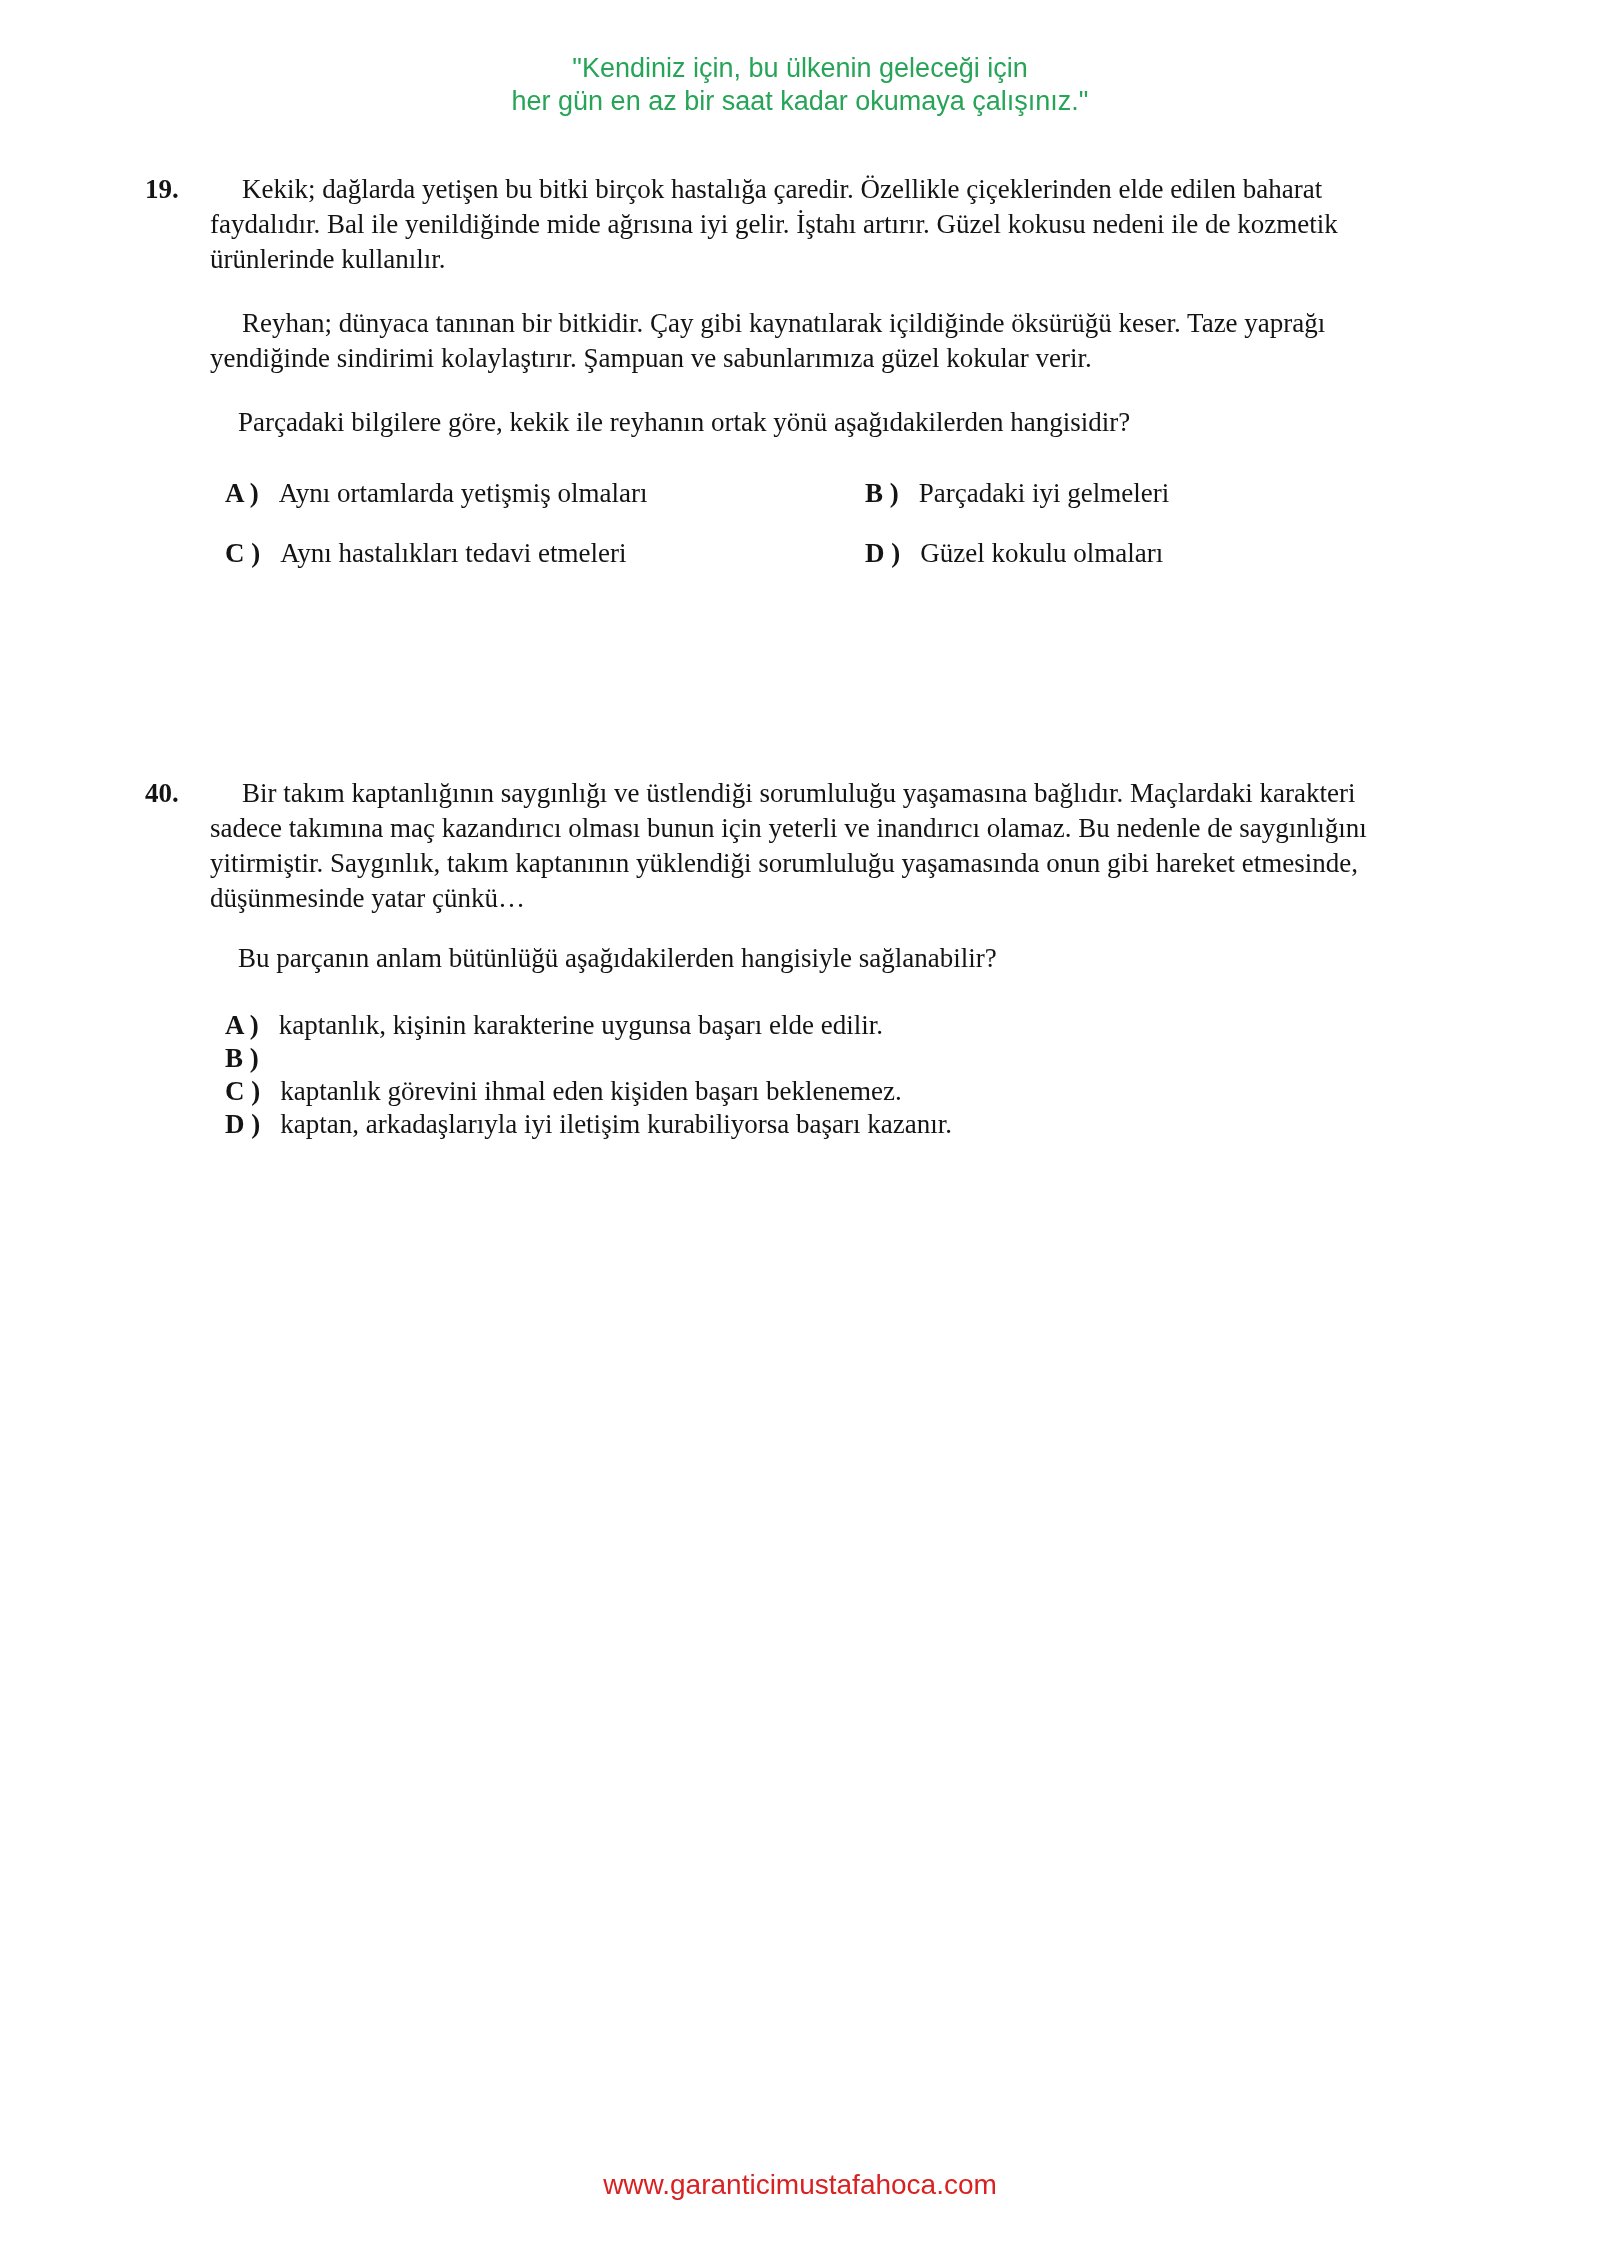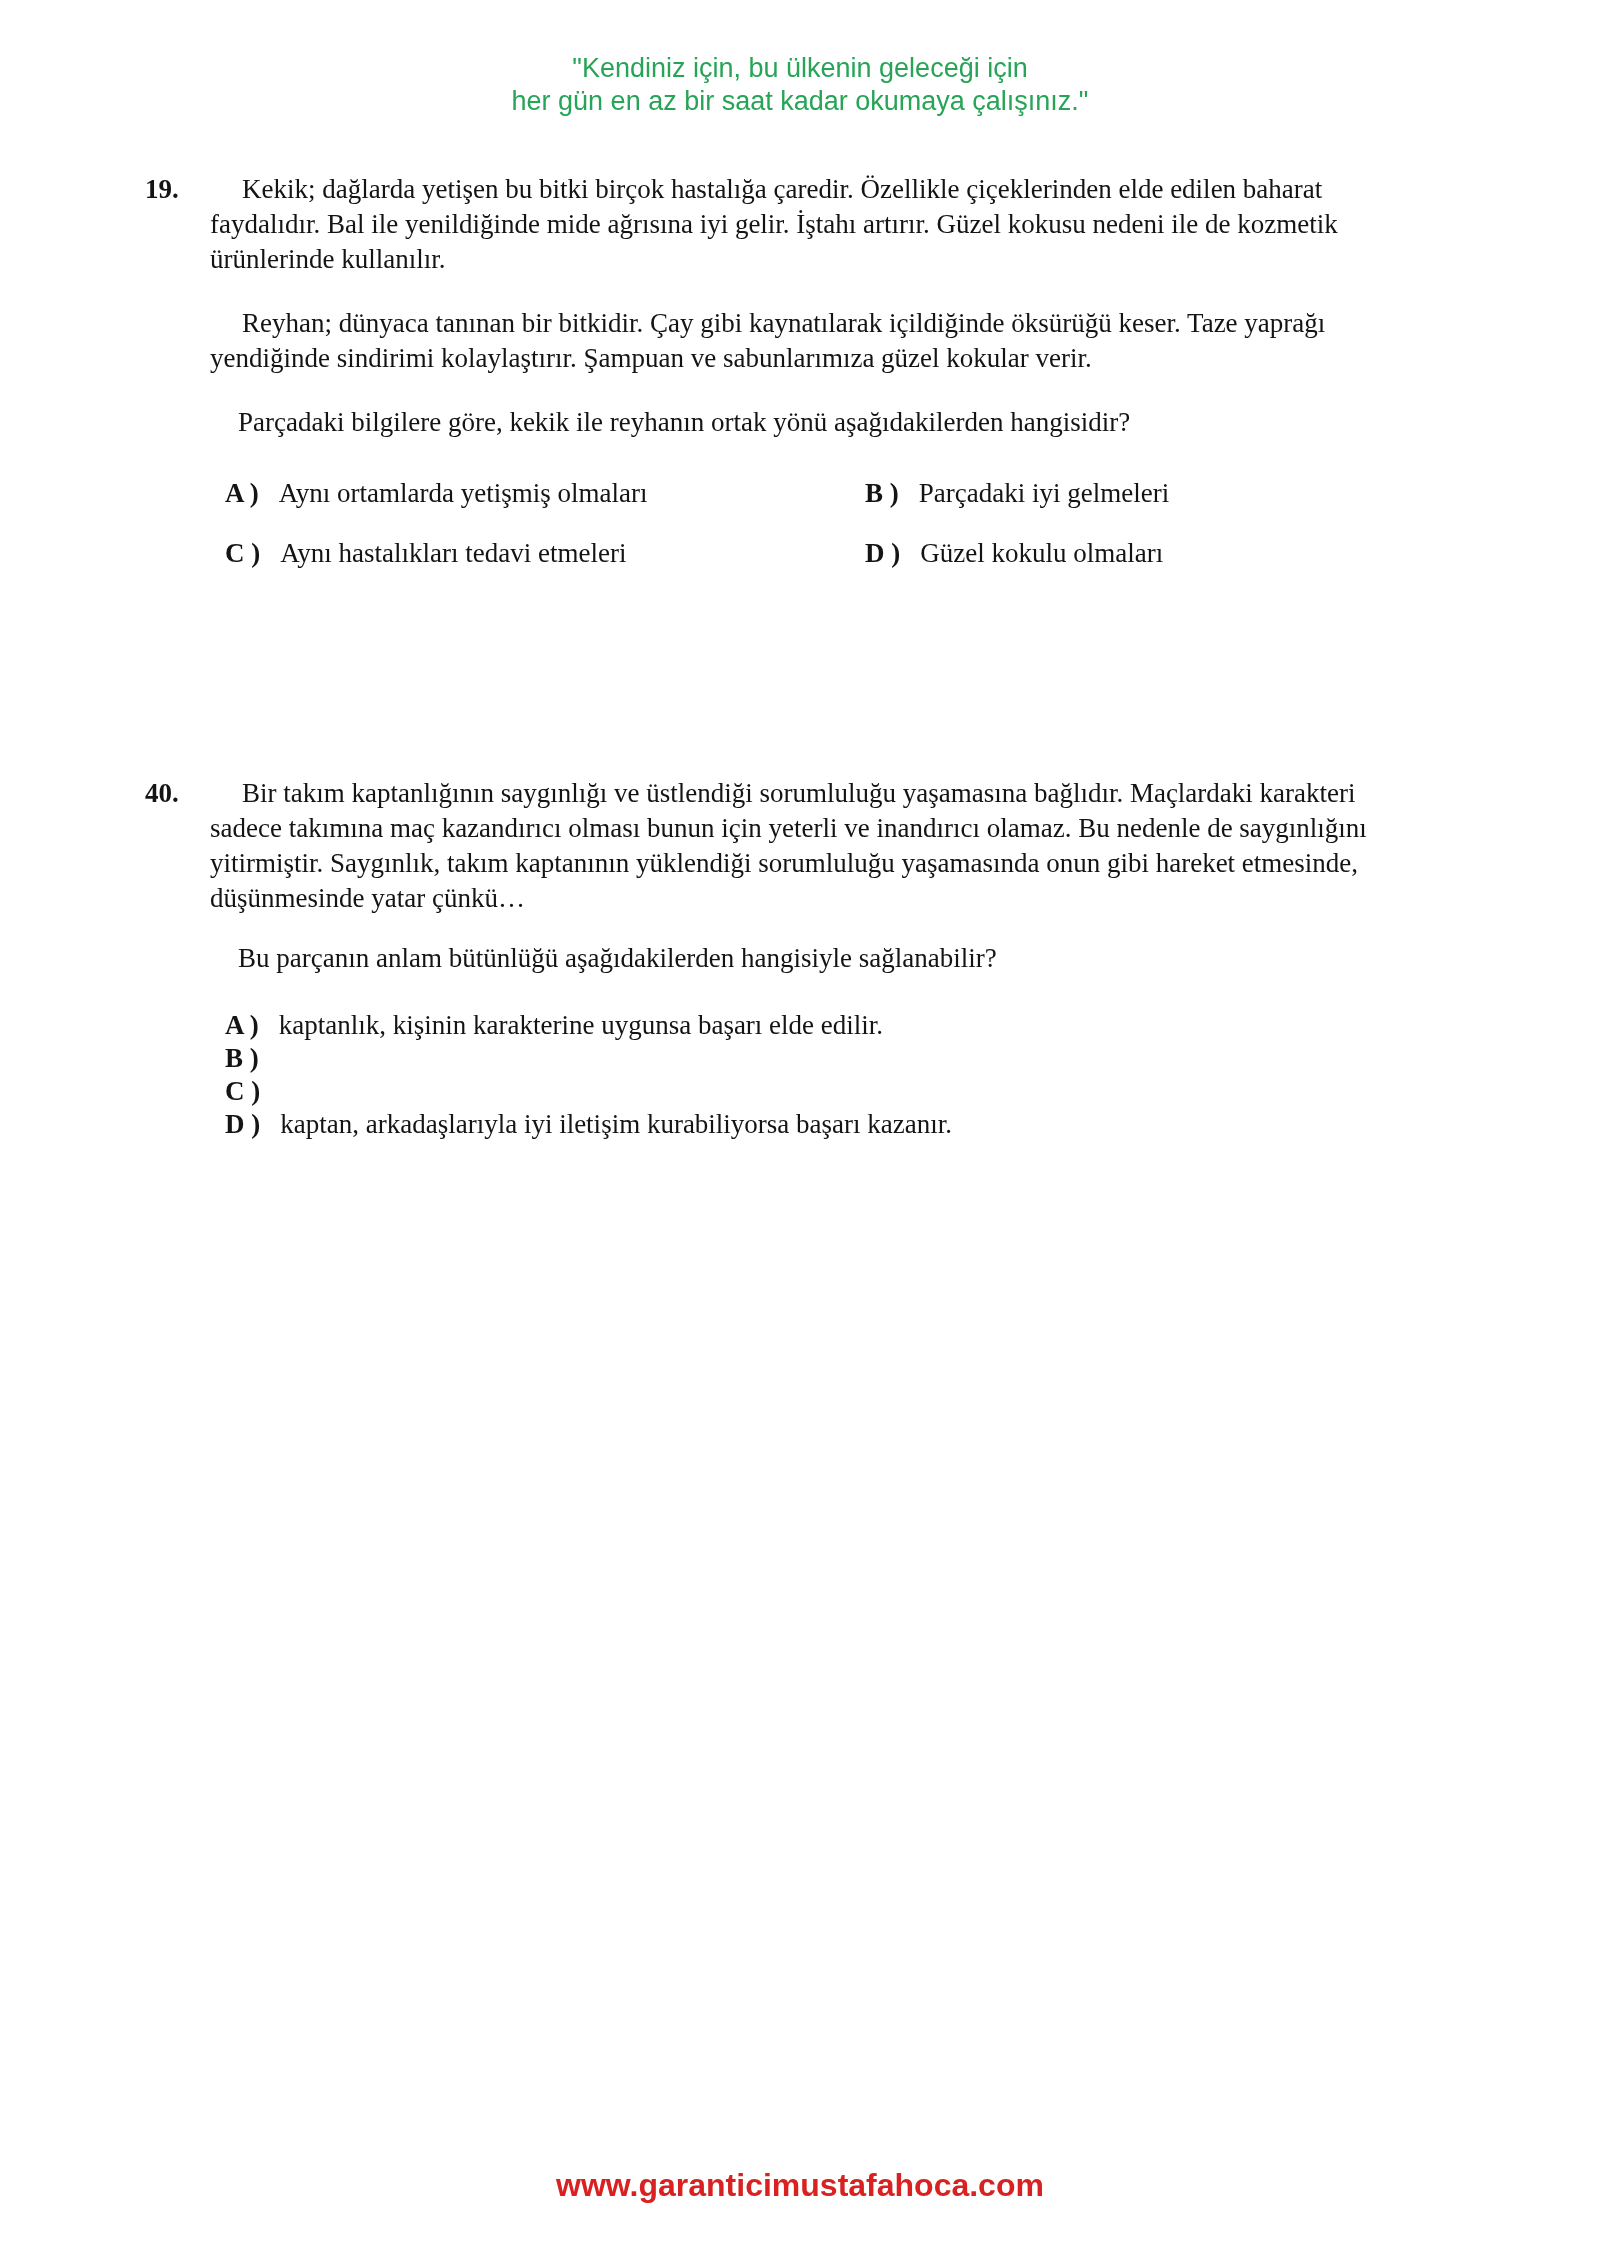--- a/index.html
+++ b/index.html
@@ -76,24 +76,23 @@
     font-weight: bold;
     white-space: pre;
     margin-right: 20px;
   }
   .footer {
     position: absolute;
     top: 2168px;
     left: 0;
     width: 100%;
     text-align: center;
-    font-size: 32px;
+    font-size: 28px;
     line-height: 34px;
     color: #d92121;
-    font-weight: bold;
   }
 </style>
 </head>
 <body>
 
 <div class="page">
 
   <div class="quote" style="color: rgb(39, 164, 87);">
     <div>"Kendiniz için, bu ülkenin geleceği için</div>
     <div>her gün en az bir saat kadar okumaya çalışınız."</div>
@@ -134,20 +133,21 @@
       <div class="options-list">
         <div class="option">
           <span class="opt-label">A )</span>
           <span class="opt-text">kaptanlık, kişinin karakterine uygunsa başarı elde edilir.</span>
         </div>
         <div class="option">
           <span class="opt-label">B )</span>
         </div>
         <div class="option">
           <span class="opt-label">C )</span>
+          <span class="opt-text">kaptanlık görevini ihmal eden kişiden başarı beklenemez.</span>
         </div>
         <div class="option">
           <span class="opt-label">D )</span>
           <span class="opt-text">kaptan, arkadaşlarıyla iyi iletişim kurabiliyorsa başarı kazanır.</span>
         </div>
       </div>
     </div>
   </div>
 
   <div class="footer">

